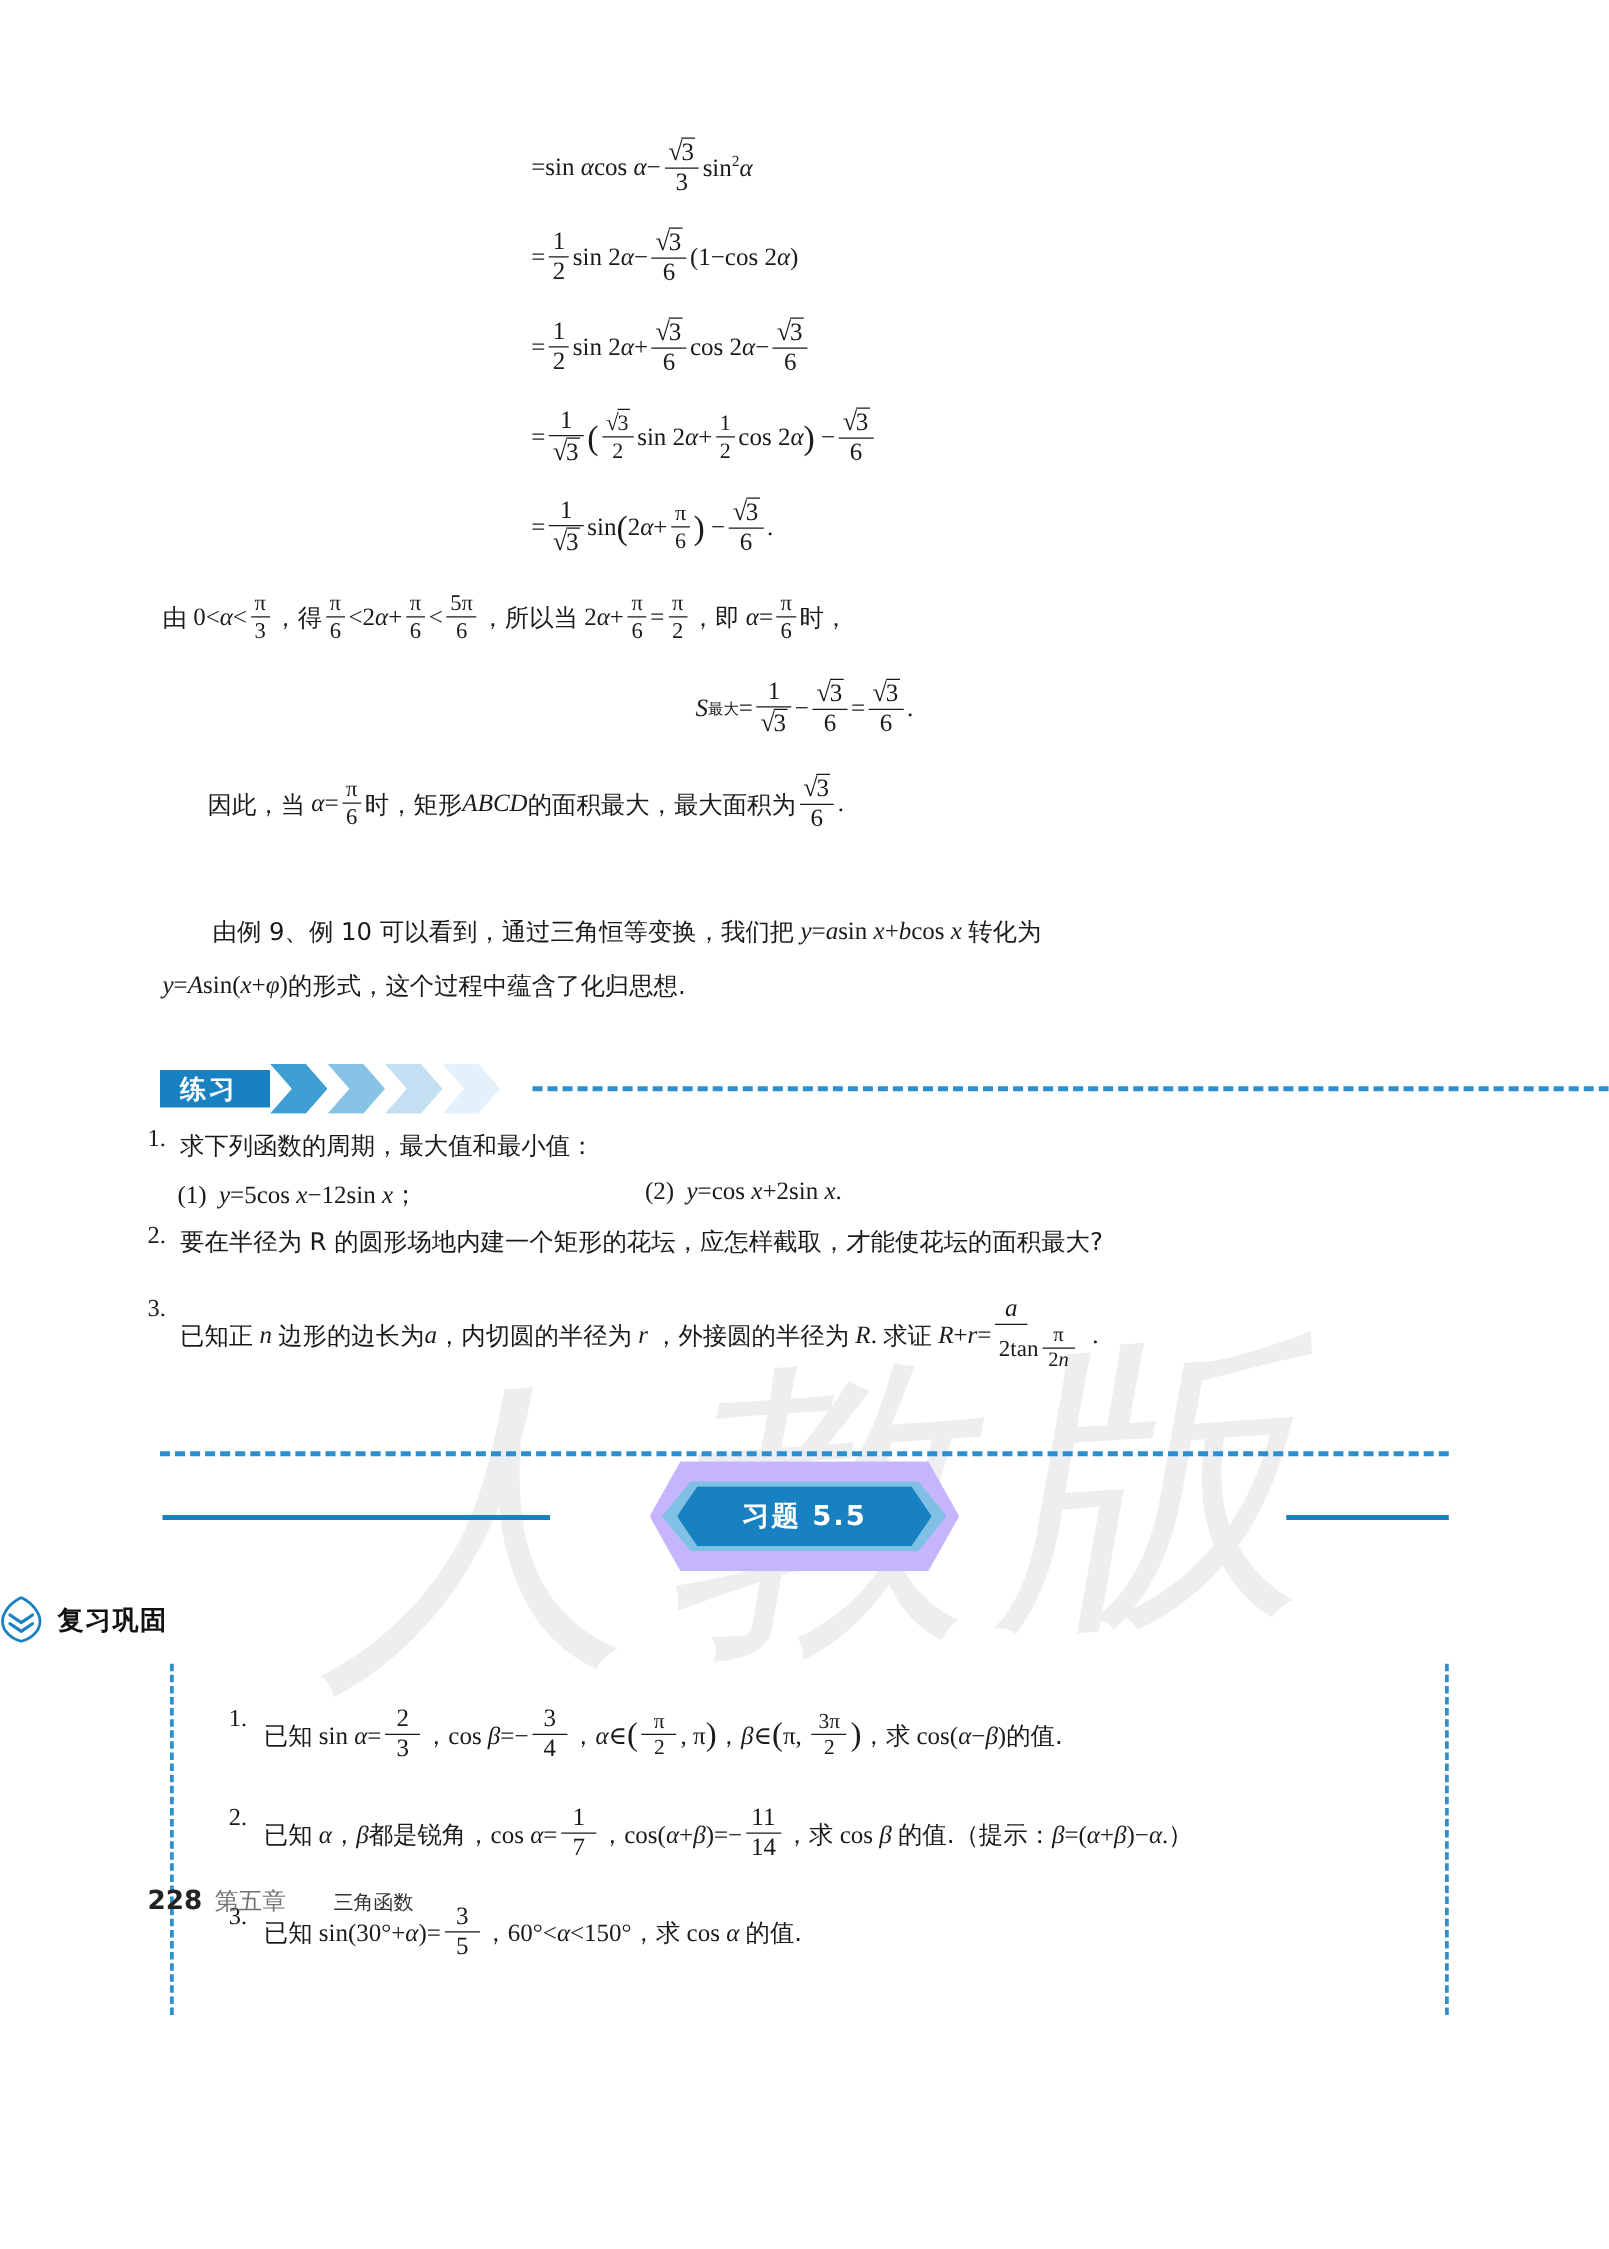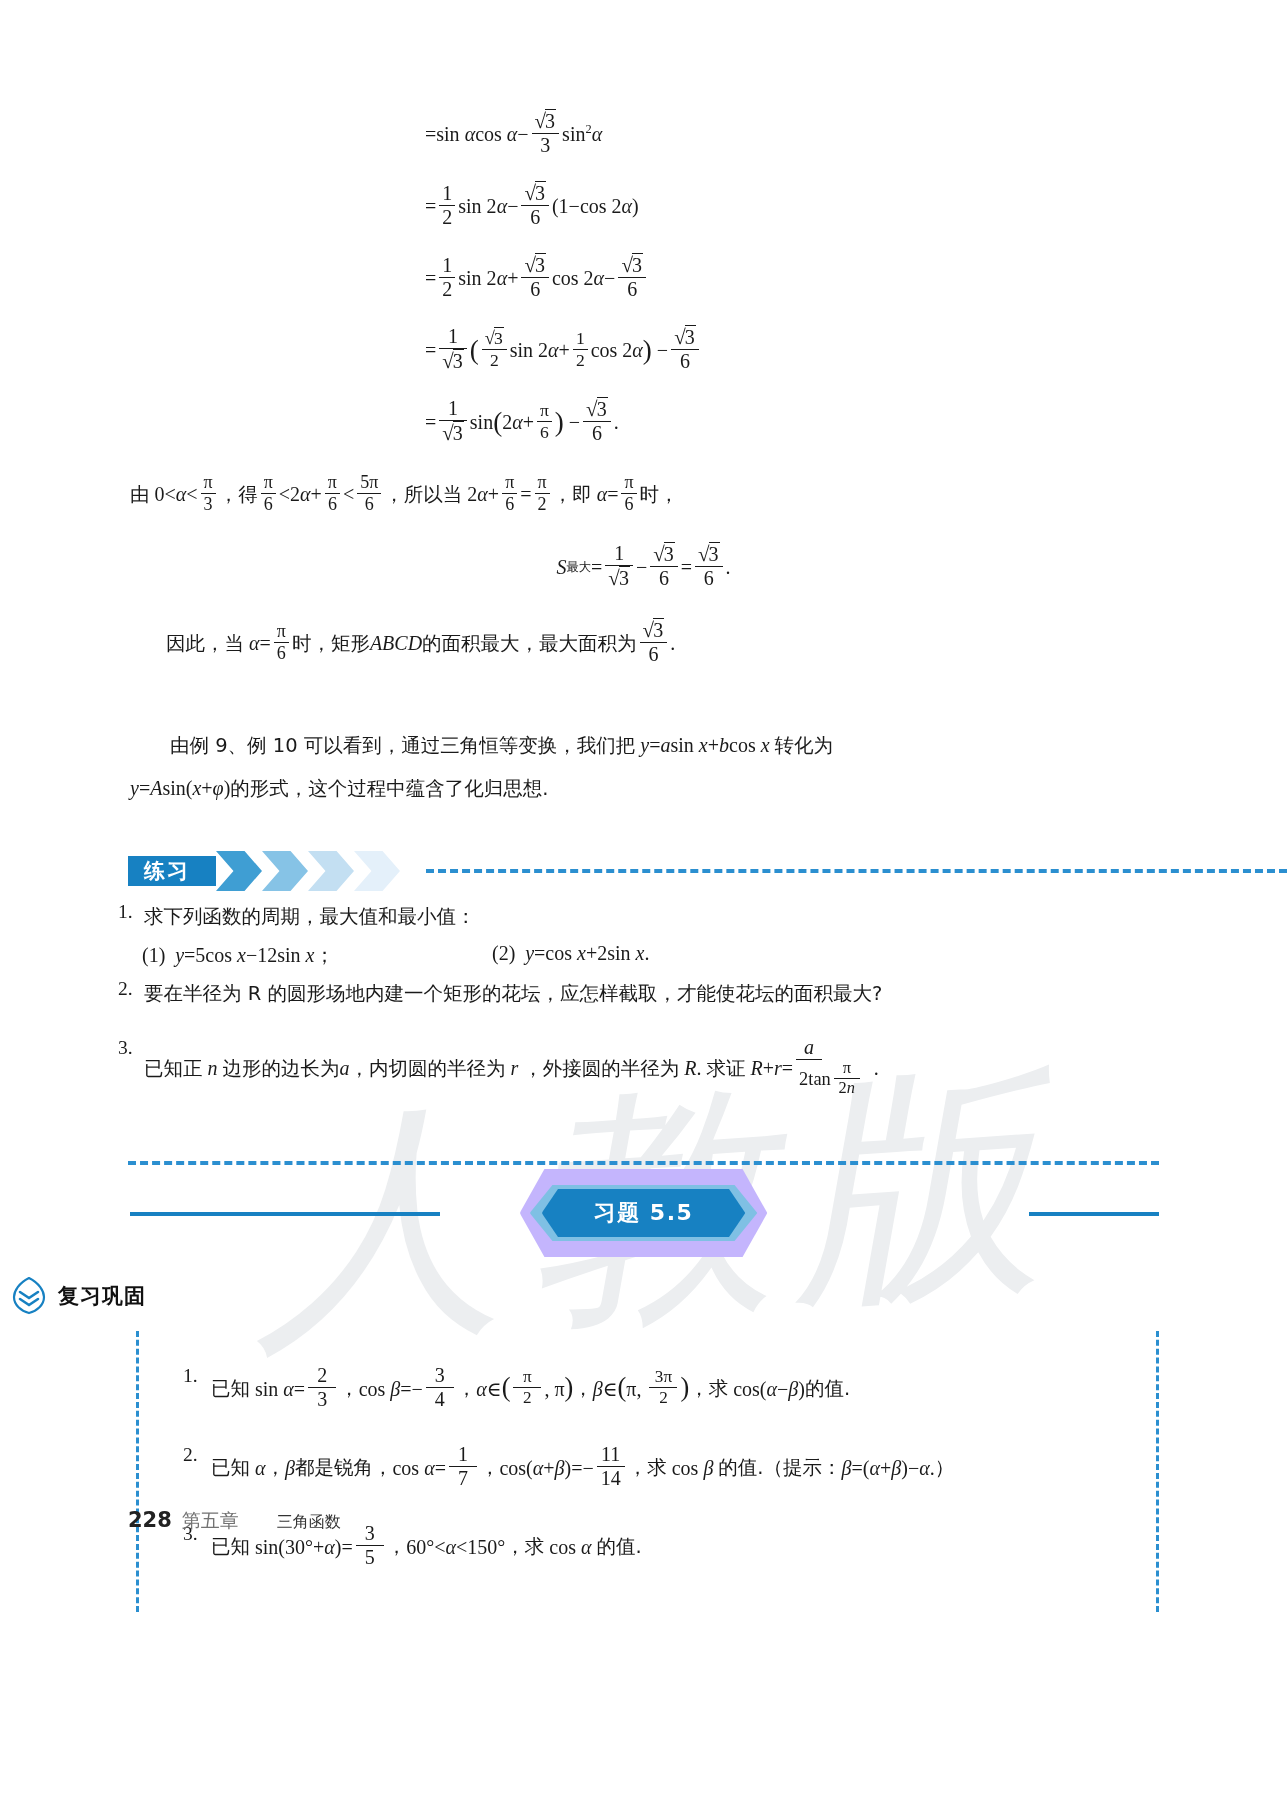--- a/index.html
+++ b/index.html
@@ -85,21 +85,21 @@
     flex: 1; height: 0;
     border-top: 4px dashed #2b8fd0;
     margin-left: 26px; margin-right: 0;
   }
 
   
   .ex { padding: 0 128px 0 118px; }
   .ex .item { display: flex; align-items: flex-start; font-size: 19.5px; padding: 9px 0; }
   .ex .num { width: 26px; flex: none; font-family: "Liberation Serif", serif; }
   .ex .body { flex: 1; line-height: 1.65; }
-  .sub-row { display: flex; padding-left: 24px; font-size: 19.5px; }
+  .sub-row { display: flex; padding-left: 24px; font-size: 19.5px; gap: 24px; }
   .sub-row .a { width: 350px; }
 
   
   .xt-sep { position: relative; height: 40px; margin-top: 34px; }
   .xt-sep .dash {
     position: absolute; left: 128px; right: 128px; top: 18px;
     border-top: 4px dashed #2b8fd0;
   }
   .xt-band { position: relative; height: 60px; display: flex; align-items: center; }
   .xt-band .line-l, .xt-band .line-r {
@@ -123,42 +123,42 @@
   }
   .hex-i {
     background: #1781c2; color: #fff;
     clip-path: polygon(8% 0, 92% 0, 100% 50%, 92% 100%, 8% 100%, 0 50%);
     padding: 9px 52px;
     font-family: "DejaVu Sans", sans-serif; font-size: 22px; font-weight: bold;
     letter-spacing: 1.5px;
   }
 
   
-  .sub-head { display: flex; align-items: center; margin-top: 34px; margin-left: 12px; }
+  .sub-head { display: flex; align-items: center; margin-top: 34px; }
   .leaf-ico { width: 34px; height: 38px; margin-right: 12px; }
   .sub-head .lbl {
     font-family: "DejaVu Sans", sans-serif; font-size: 21px; font-weight: bold; color: #111;
     letter-spacing: 1px;
   }
 
   .framed {
     position: relative;
     margin: 16px 128px 0 136px;
     border-left: 3px dashed #2b8fd0;
     border-right: 3px dashed #2b8fd0;
     padding: 18px 0 26px 0;
     min-height: 200px;
   }
   .framed .item { display: flex; align-items: flex-start; font-size: 19.5px; padding: 16px 0 16px 44px; }
   .framed .num { width: 28px; flex: none; }
   .framed .body { flex: 1; line-height: 1.7; }
 
   
   .footer {
-    position: absolute; left: 128px; bottom: 78px;
+    position: absolute; left: 118px; bottom: 78px;
     display: flex; align-items: baseline; gap: 10px;
   }
   .footer .pg { font-family: "DejaVu Sans", sans-serif; font-size: 21px; font-weight: bold; color: #222; }
   .footer .ch { font-family: "DejaVu Sans", sans-serif; font-size: 19px; color: #737373; }
   .footer .ch2 { font-family: "DejaVu Sans", sans-serif; font-size: 16px; color: #333; margin-left: 28px; }
 </style>
 </head>
 <body>
 
 <div class="page">

